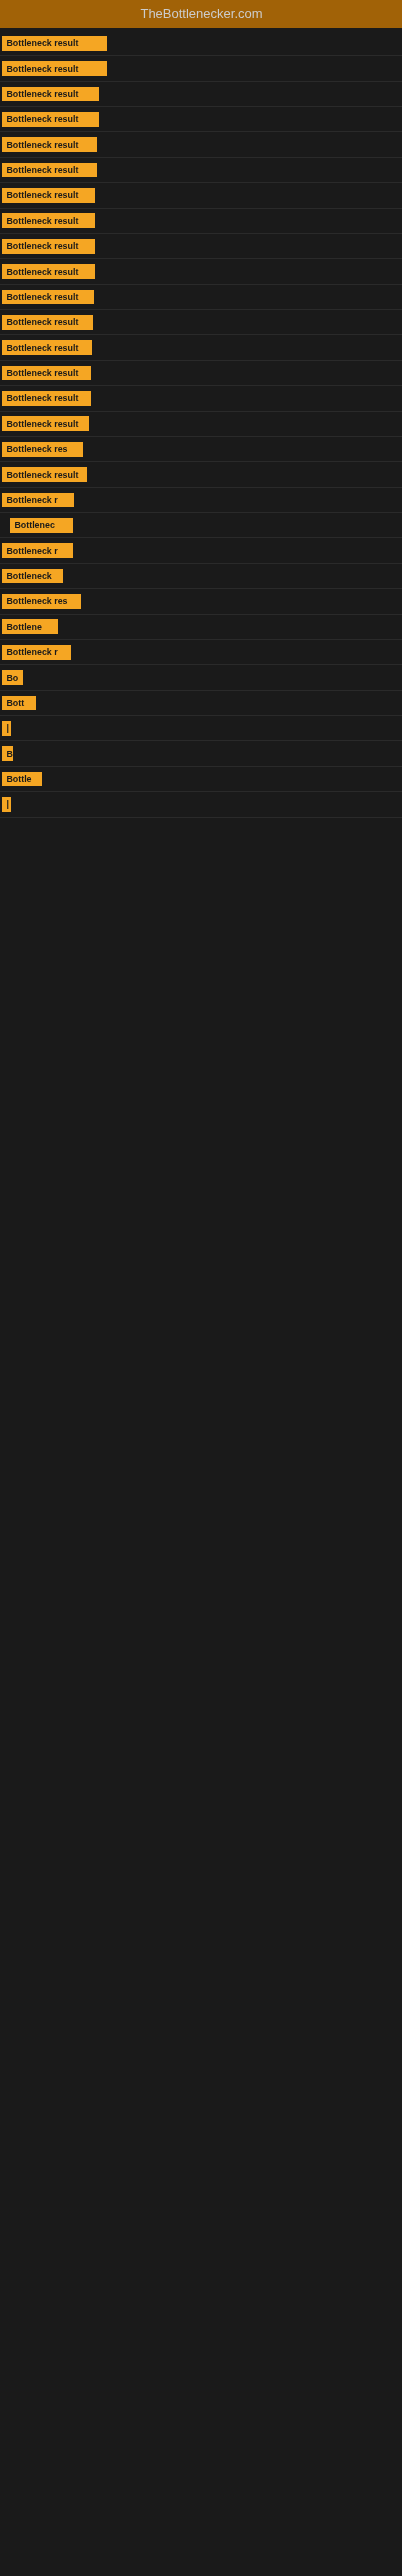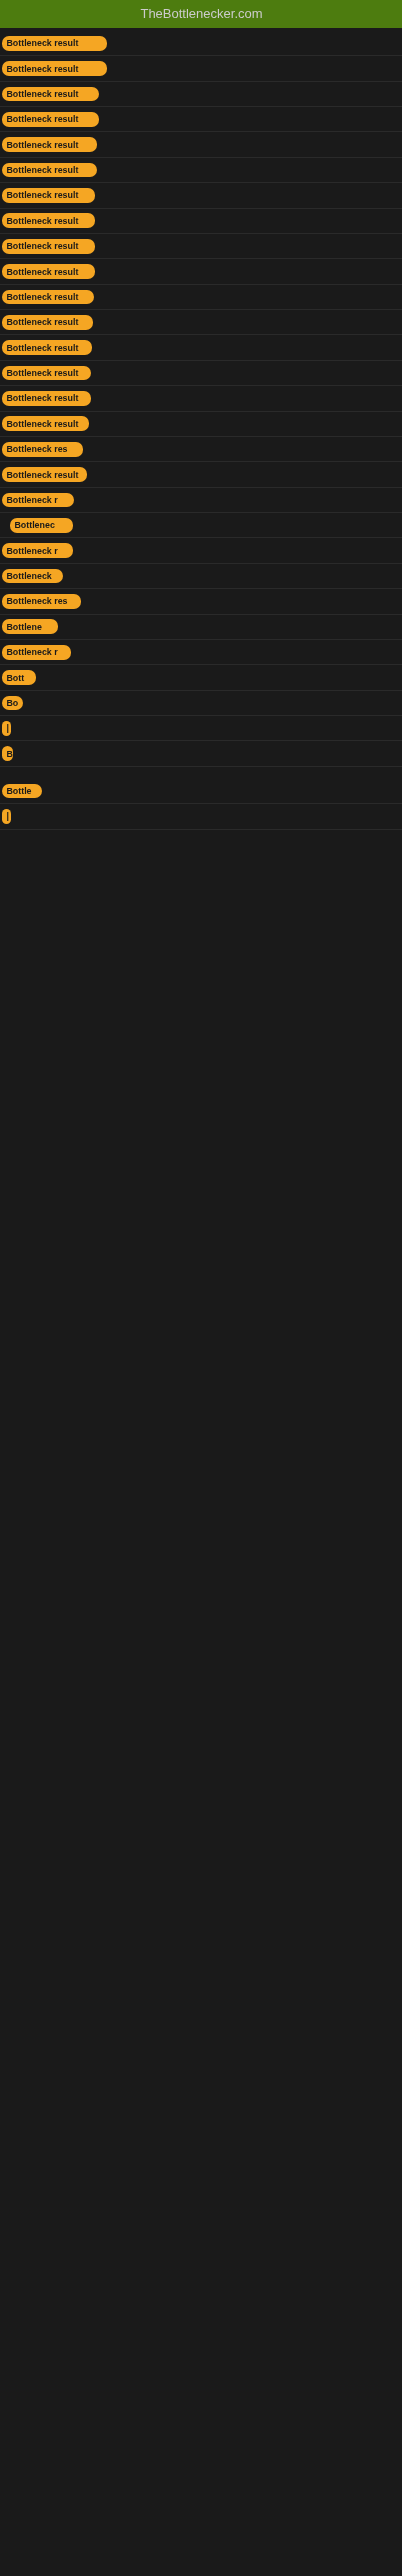--- a/index.html
+++ b/index.html
@@ -14,32 +14,31 @@
       background-color: #1a1a1a;
       font-family: Arial, sans-serif;
       position: relative;
     }
 
     .site-title {
       text-align: center;
       color: #cccccc;
       font-size: 13px;
       padding: 6.4px 0;
-      background-color: #4d7c0f;
+      background-color: #a16207;
     }
 
     .bottleneck-label {
       background-color: #f5a623;
       color: #1a1a1a;
       font-size: 8.9px;
       font-weight: bold;
       padding: 2.4px 4.8px;
       white-space: nowrap;
       overflow: hidden;
-      border-radius: 7px;
     }
 
     .items-container {
       padding: 3.2px 0;
     }
 
     .row {
       display: flex;
       align-items: center;
       padding: 4.8px 1.6px;
@@ -123,31 +122,31 @@
     <div class="row">
       <div class="bottleneck-label" style="width: 79px; max-width: 79px;">Bottleneck res</div>
     </div>
     <div class="row">
       <div class="bottleneck-label" style="width: 68px; max-width: 56px;">Bottlene</div>
     </div>
     <div class="row">
       <div class="bottleneck-label" style="width: 69px; max-width: 69px;">Bottleneck r</div>
     </div>
     <div class="row">
-      <div class="bottleneck-label" style="width: 34px; max-width: 34px;">Bott</div>
+      <div class="bottleneck-label" style="width: 21px; max-width: 21px;">Bo</div>
     </div>
     <div class="row">
-      <div class="bottleneck-label" style="width: 21px; max-width: 21px;">Bo</div>
+      <div class="bottleneck-label" style="width: 34px; max-width: 34px;">Bott</div>
     </div>
     <div class="row">
       <div class="bottleneck-label" style="width: 6.4px; max-width: 6.4px;">|</div>
     </div>
     <div class="row">
       <div class="bottleneck-label" style="width: 11.3px; max-width: 11.3px;">B</div>
     </div>
     <div class="row">
-      <div class="bottleneck-label" style="width: 44px; max-width: 40px; margin-top: 12px;">Bottle</div>
+      <div class="bottleneck-label" style="width: 44px; max-width: 40px;">Bottle</div>
     </div>
     <div class="row">
       <div class="bottleneck-label" style="width: 6.4px; max-width: 6.4px;">|</div>
     </div>
   </div>
 
 
 </body></html>

